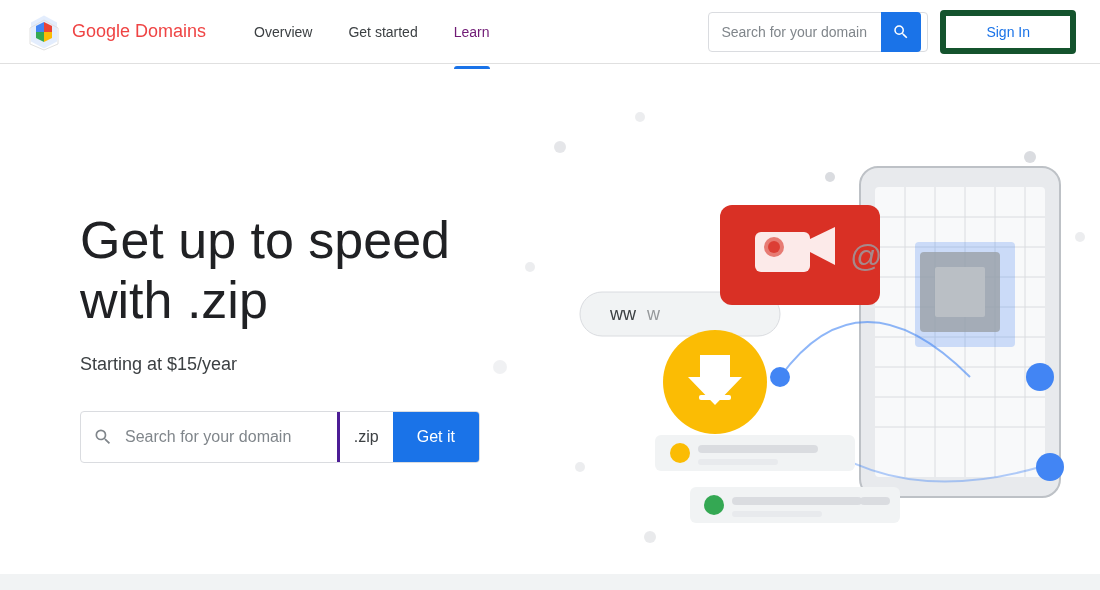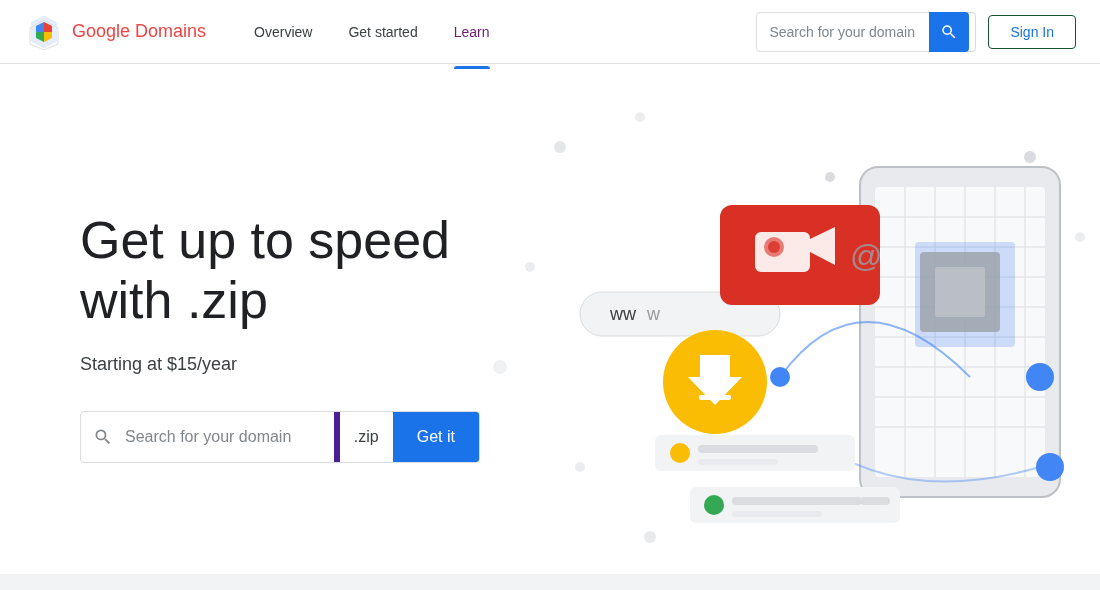--- a/index.html
+++ b/index.html
@@ -94,24 +94,24 @@
       width: 40px;
       height: 40px;
       cursor: pointer;
       display: flex;
       align-items: center;
       justify-content: center;
       margin-right: -8px;
     }
     .search-btn-header svg { width: 18px; height: 18px; fill: #fff; }
     .sign-in-btn {
-      border: 1px solid #14532d;
+      border: 6px solid #14532d;
       background: #fff;
       color: #1a73e8;
-      padding: 8px 21px;
+      padding: 8px 40px;
       border-radius: 4px;
       font-size: 14px;
       cursor: pointer;
       font-weight: 500;
       white-space: nowrap;
     }
 
     
     .hero {
       display: flex;
@@ -161,21 +161,21 @@
       font-size: 16px;
       color: #3c4043;
       height: 100%;
       background: transparent;
     }
     .domain-search-box input::placeholder { color: #80868b; }
     .domain-ext {
       padding: 0 14px;
       font-size: 16px;
       color: #3c4043;
-      border-left: 6px solid #4c1d95;
+      border-left: 3px solid #4c1d95;
       height: 100%;
       display: flex;
       align-items: center;
     }
     .get-it-btn {
       background: #1a73e8;
       color: #fff;
       border: none;
       padding: 0 24px;
       height: 100%;

